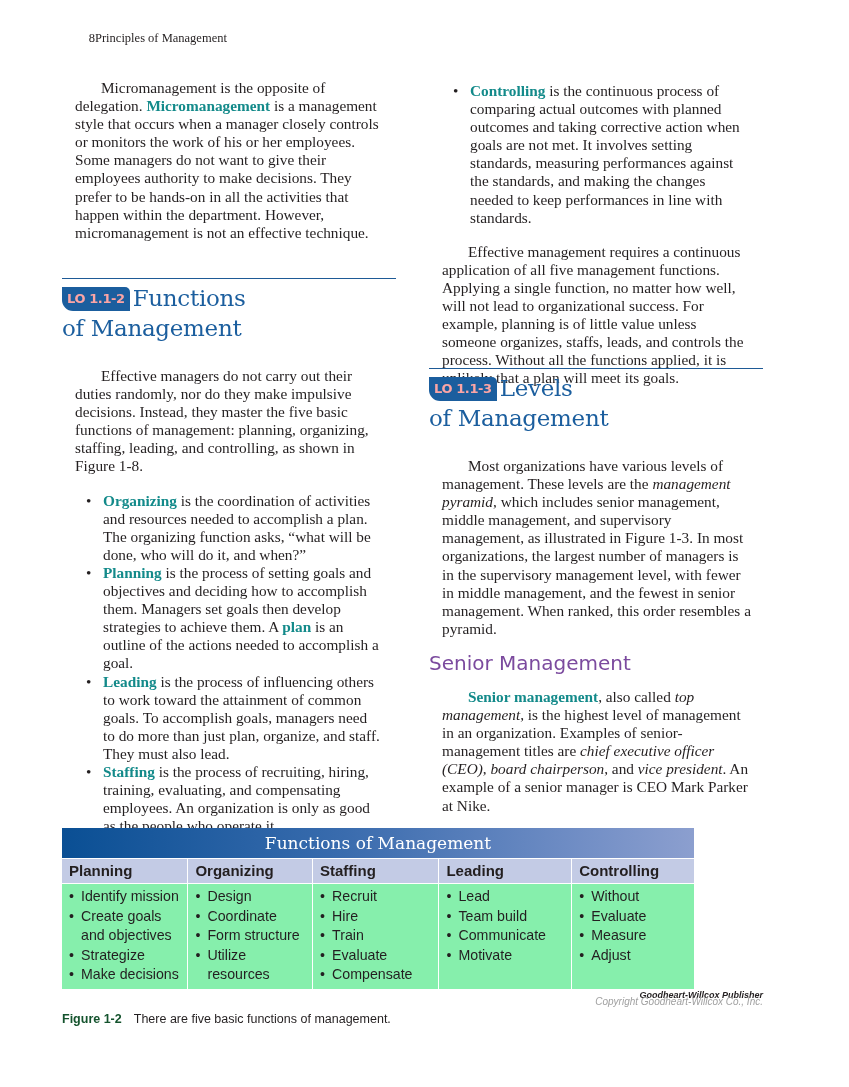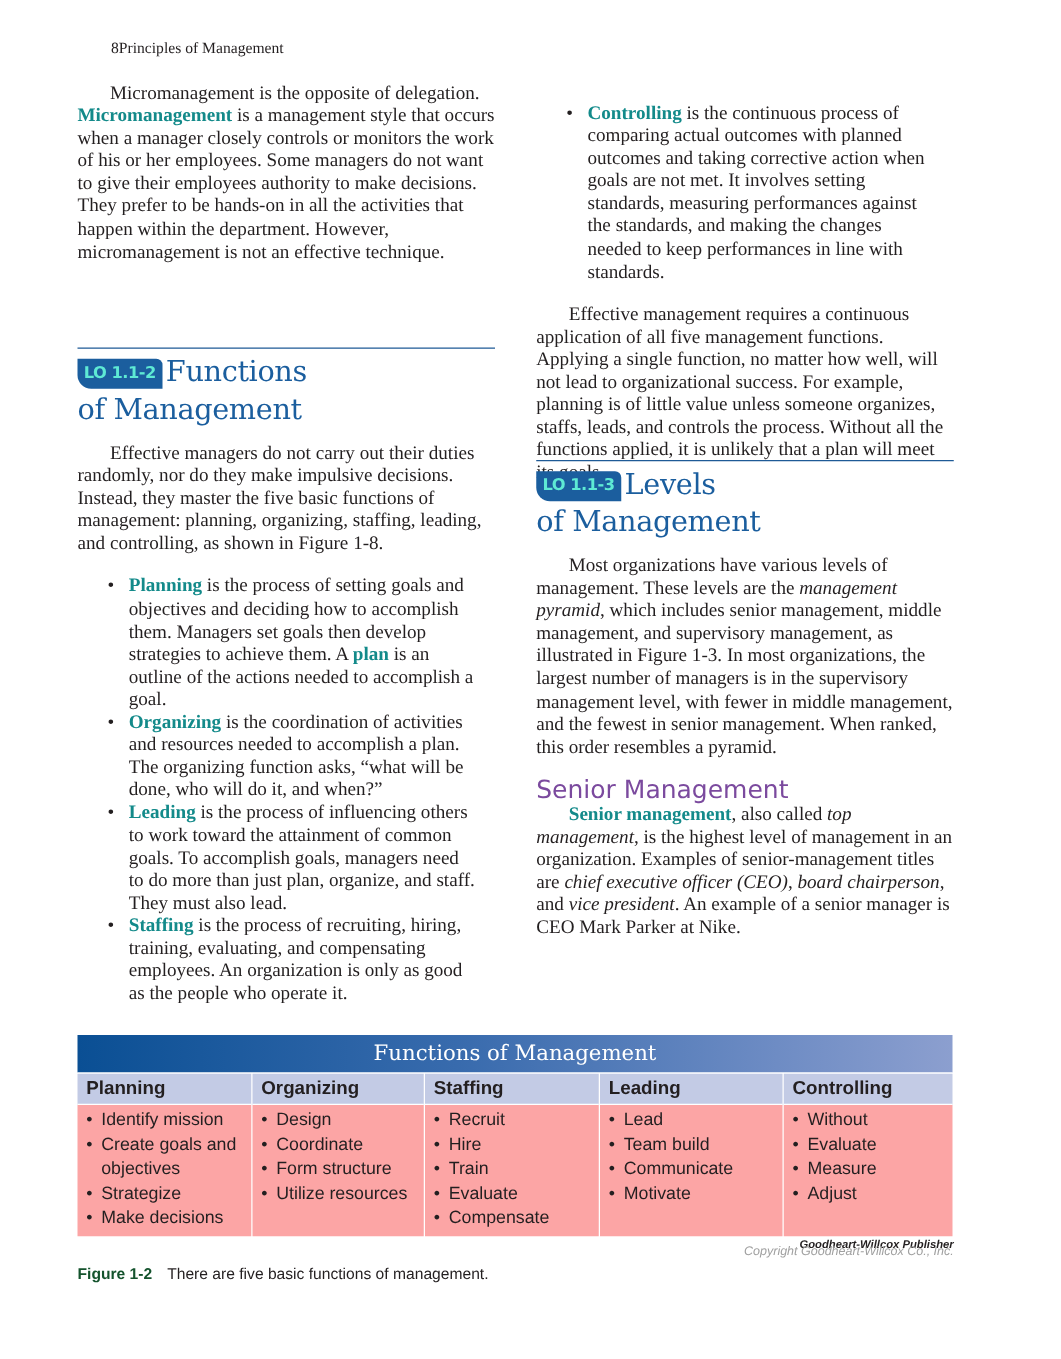--- a/index.html
+++ b/index.html
@@ -5,46 +5,46 @@
   html, body { margin: 0; padding: 0; background: #ffffff; }
   body { width: 849px; height: 1087px; position: relative; overflow: hidden;
          font-family: "DejaVu Serif", serif; color: #231f20; }
   .running-head { position: absolute; top: 31px; left: 62px; font-family: "Liberation Serif", serif;
                   font-size: 12.5px; color: #231f20; text-align: right; }
   .running-head .pg { display: inline-block; width: 33px; }
   .col { position: absolute; top: 66px; width: 336px; font-family: "Liberation Serif", serif;
          font-size: 15.3px; line-height: 18.1px; }
   .col-left { left: 62px; }
   .col-right { left: 429px; }
-  p { margin: 0; }
+  p { margin: 13px; }
   .indent { text-indent: 26px; }
   .term { color: #138a8a; font-weight: bold; }
   .em { font-style: italic; }
   ul.bullets { list-style: none; margin: 16px; padding: 0; }
   ul.bullets li { position: relative; padding-left: 25px; }
   ul.bullets li::before { content: "\2022"; position: absolute; left: 8px; top: 0; color: #231f20; }
   .section { position: absolute; width: 334px; }
   .section .rule { border-top: 1.3px solid #1e5a96; width: 334px; }
   .section .heading { font-family: "DejaVu Serif", serif; color: #1b5e9e; font-size: 23px;
                       line-height: 30px; margin-top: 4px; letter-spacing: -0.3px; }
-  .badge { display: inline-block; background: #1b5e9e; color: #5eead4; font-family: "DejaVu Sans", sans-serif;
+  .badge { display: inline-block; background: #1b5e9e; color: #fca5a5; font-family: "DejaVu Sans", sans-serif;
            font-weight: bold; font-size: 13px; letter-spacing: -0.4px; padding: 4px 5px 4px 5px;
            line-height: 16px; vertical-align: 3px; border-radius: 0 5px 0 11px; margin-right: 3px; }
   .subhead { font-family: "DejaVu Sans", sans-serif; color: #7b4a9e; font-size: 20px; line-height: 24px;
              margin-top: 12px; margin-bottom: 0px; }
   
-  .figure { position: absolute; left: 62px; top: 828px; width: 700px; }
+  .figure { position: absolute; left: 62px; top: 828px; width: 632px; }
   .fig-title { height: 30px; background: linear-gradient(90deg, #0a4f94 0%, #3a6cae 45%, #6e8cc4 80%, #8c9fcf 100%);
                color: #ffffff; font-family: "DejaVu Serif", serif; font-size: 17px; text-align: center; line-height: 30px; }
   .fig-grid { display: flex; border-top: 1px solid #ffffff; }
   .fig-col { border-right: 1px solid #ffffff; }
   .fig-col:last-child { border-right: none; }
   .fig-head { background: #c3cbe5; font-family: "Liberation Sans", sans-serif; font-weight: bold; font-size: 15px;
               height: 24px; line-height: 24px; padding-left: 7px; color: #231f20; border-bottom: 1px solid #ffffff; }
-  .fig-body { background: #fca5a5; height: 102px; padding-top: 3px; font-family: "Liberation Sans", sans-serif;
+  .fig-body { background: #86efac; height: 102px; padding-top: 3px; font-family: "Liberation Sans", sans-serif;
               font-size: 14.2px; line-height: 19.5px; color: #231f20; }
   .fig-body ul { list-style: none; margin: 0; padding: 0 0 0 7px; }
   .fig-body li { position: relative; padding-left: 12px; }
   .fig-body li::before { content: "\2022"; position: absolute; left: 0; }
   .credit { position: absolute; right: 86px; top: 990px; font-family: "Liberation Sans", sans-serif;
             font-style: italic; font-weight: bold; font-size: 9px; color: #231f20; }
   .caption { position: absolute; left: 62px; top: 1012px; font-family: "Liberation Sans", sans-serif; font-size: 12.5px; }
   .caption .fig-label { color: #14532d; font-weight: bold; margin-right: 12px; }
   .copyright { position: absolute; right: 86px; top: 996px; font-family: "Liberation Sans", sans-serif;
                font-size: 10px; color: #a0a0a0; font-style: italic; }
@@ -64,22 +64,22 @@
   <div class="rule"></div>
   <div class="heading">
     <span class="badge">LO 1.1-2</span><span>Functions</span><br>
     <span>of Management</span>
   </div>
 </div>
 
 <div class="col col-left" style="top:354px;">
   <p class="indent">Effective managers do not carry out their duties randomly, nor do they make impulsive decisions. Instead, they master the five basic functions of management: planning, organizing, staffing, leading, and controlling, as shown in Figure 1-8.</p>
   <ul class="bullets">
+    <li><span class="term">Organizing</span><span> is the coordination of activities and resources needed to accomplish a plan. The organizing function asks, “what will be done, who will do it, and when?”</span></li>
     <li><span class="term">Planning</span><span> is the process of setting goals and objectives and deciding how to accomplish them. Managers set goals then develop strategies to achieve them. A </span><span class="term">plan</span><span> is an outline of the actions needed to accomplish a goal.</span></li>
-    <li><span class="term">Organizing</span><span> is the coordination of activities and resources needed to accomplish a plan. The organizing function asks, “what will be done, who will do it, and when?”</span></li>
     <li><span class="term">Leading</span><span> is the process of influencing others to work toward the attainment of common goals. To accomplish goals, managers need to do more than just plan, organize, and staff. They must also lead.</span></li>
     <li><span class="term">Staffing</span><span> is the process of recruiting, hiring, training, evaluating, and compensating employees. An organization is only as good as the people who operate it.</span></li>
   </ul>
 </div>
 
 <div class="col col-right">
   <ul class="bullets">
     <li><span class="term">Controlling</span><span> is the continuous process of comparing actual outcomes with planned outcomes and taking corrective action when goals are not met. It involves setting standards, measuring performances against the standards, and making the changes needed to keep performances in line with standards.</span></li>
   </ul>
   <p class="indent">Effective management requires a continuous application of all five management functions. Applying a single function, no matter how well, will not lead to organizational success. For example, planning is of little value unless someone organizes, staffs, leads, and controls the process. Without all the functions applied, it is unlikely that a plan will meet its goals.</p>

